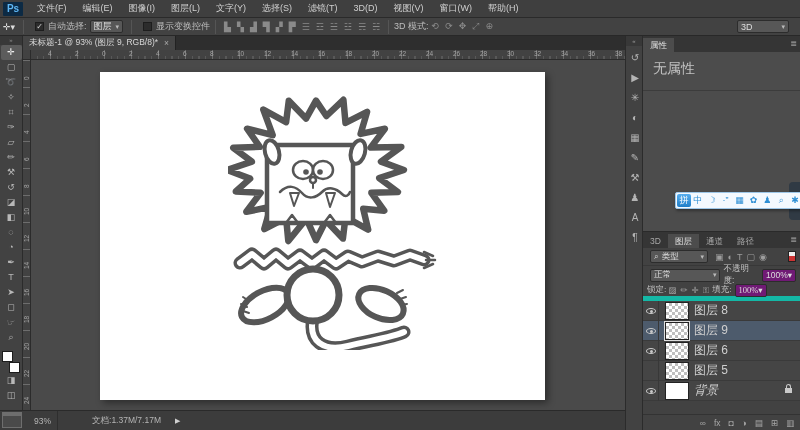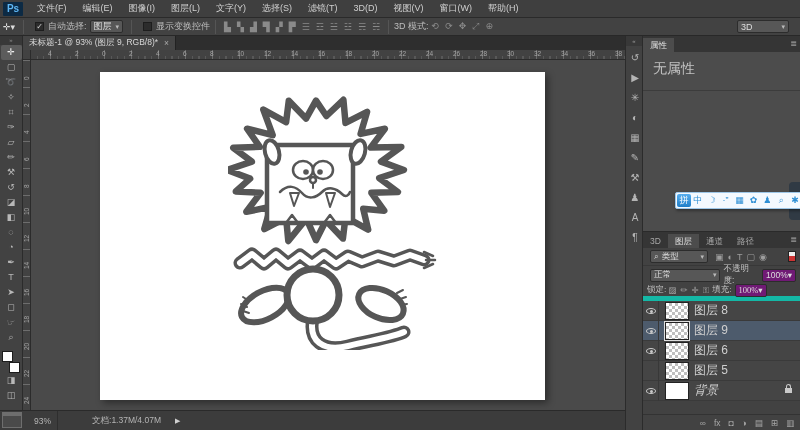--- a/index.html
+++ b/index.html
@@ -424,15 +424,15 @@
         <span class="lb-ic">▤</span>
         <span class="lb-ic">⊞</span>
         <span class="lb-ic">▥</span>
       </div>
   </div>
 </div>
 
 <div class="abs" id="statusbar">
   <div id="min-doc"></div>
   <div id="zoom-box">93%</div>
-  <div id="doc-info">文档:1.37M/4.07M</div>
+  <div id="doc-info">文档:1.37M/7.17M</div>
   <div id="status-arrow">▶</div>
 </div>
 
 </body></html>

